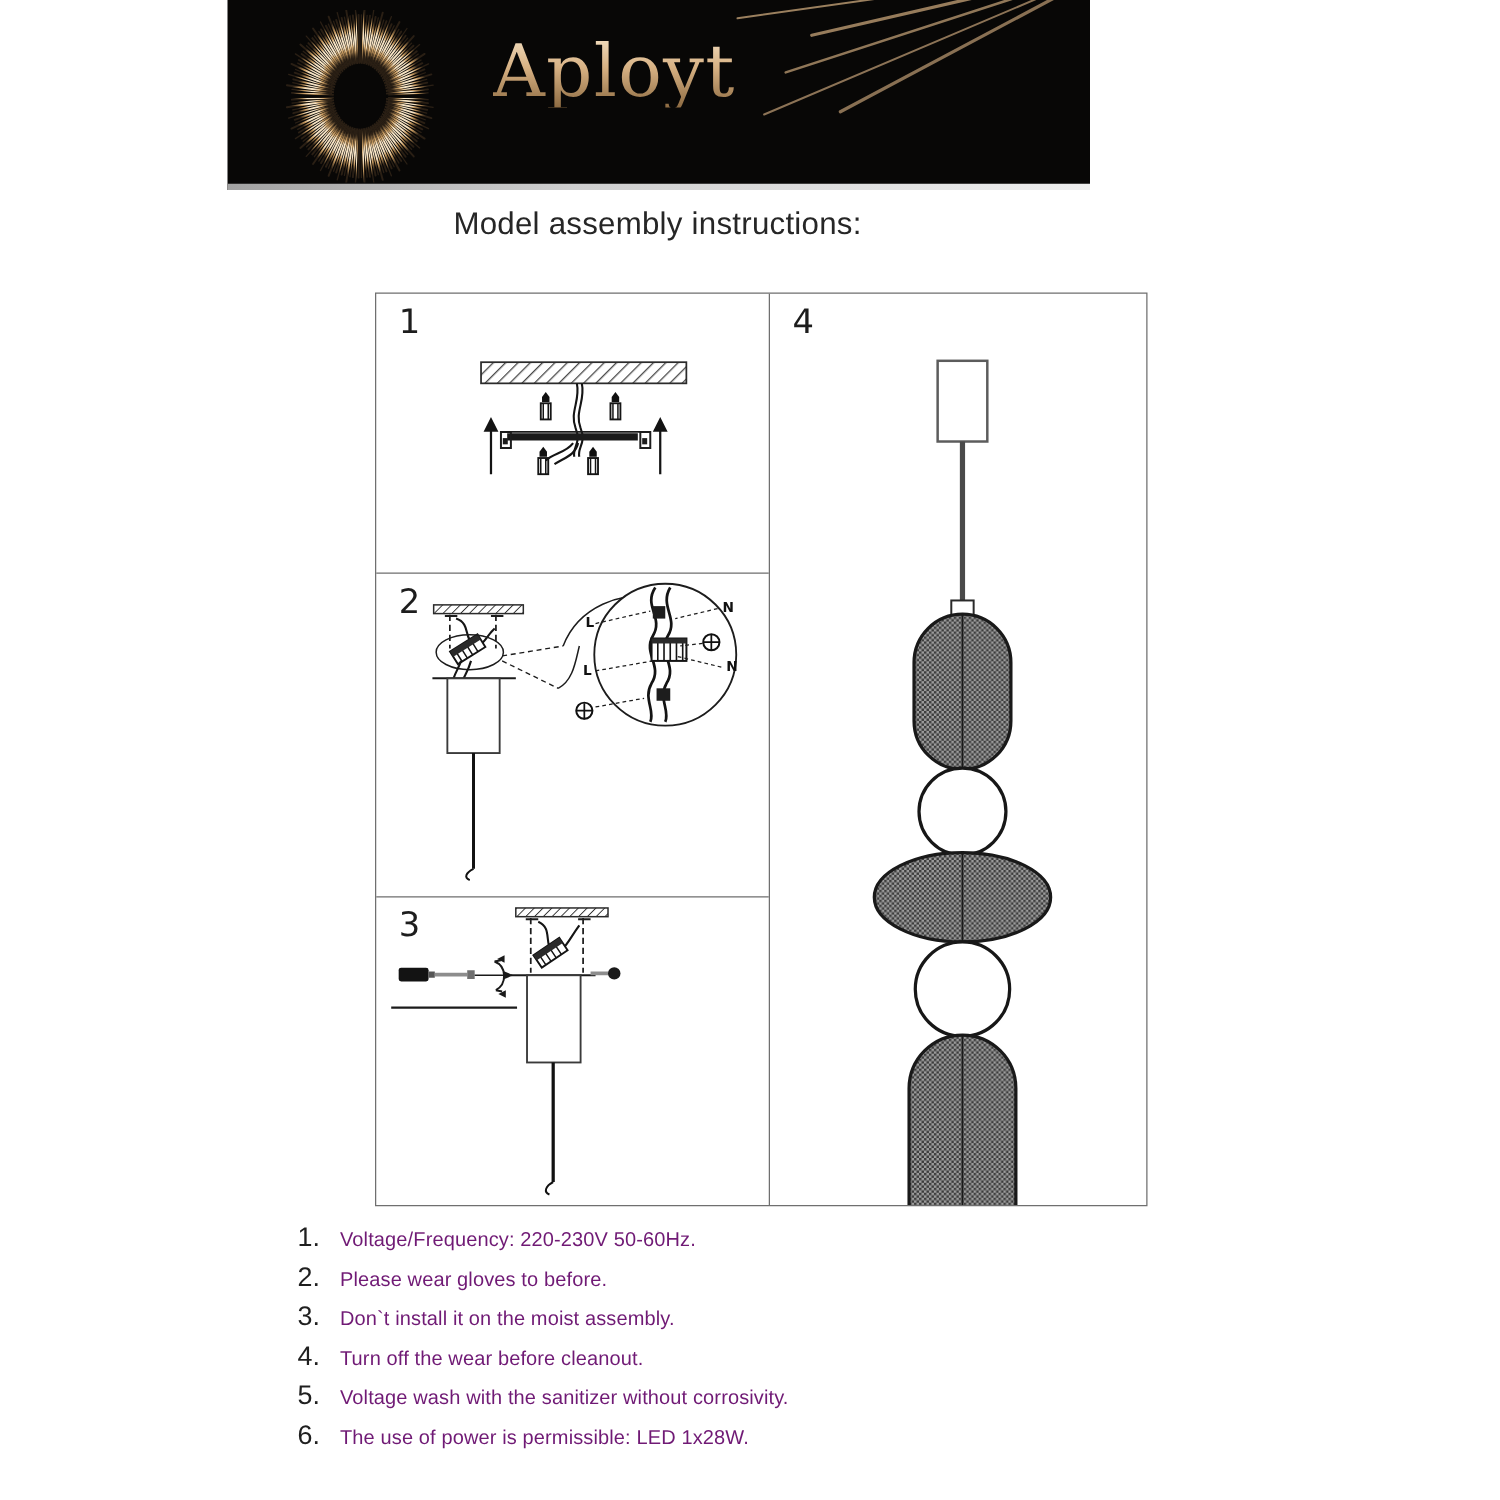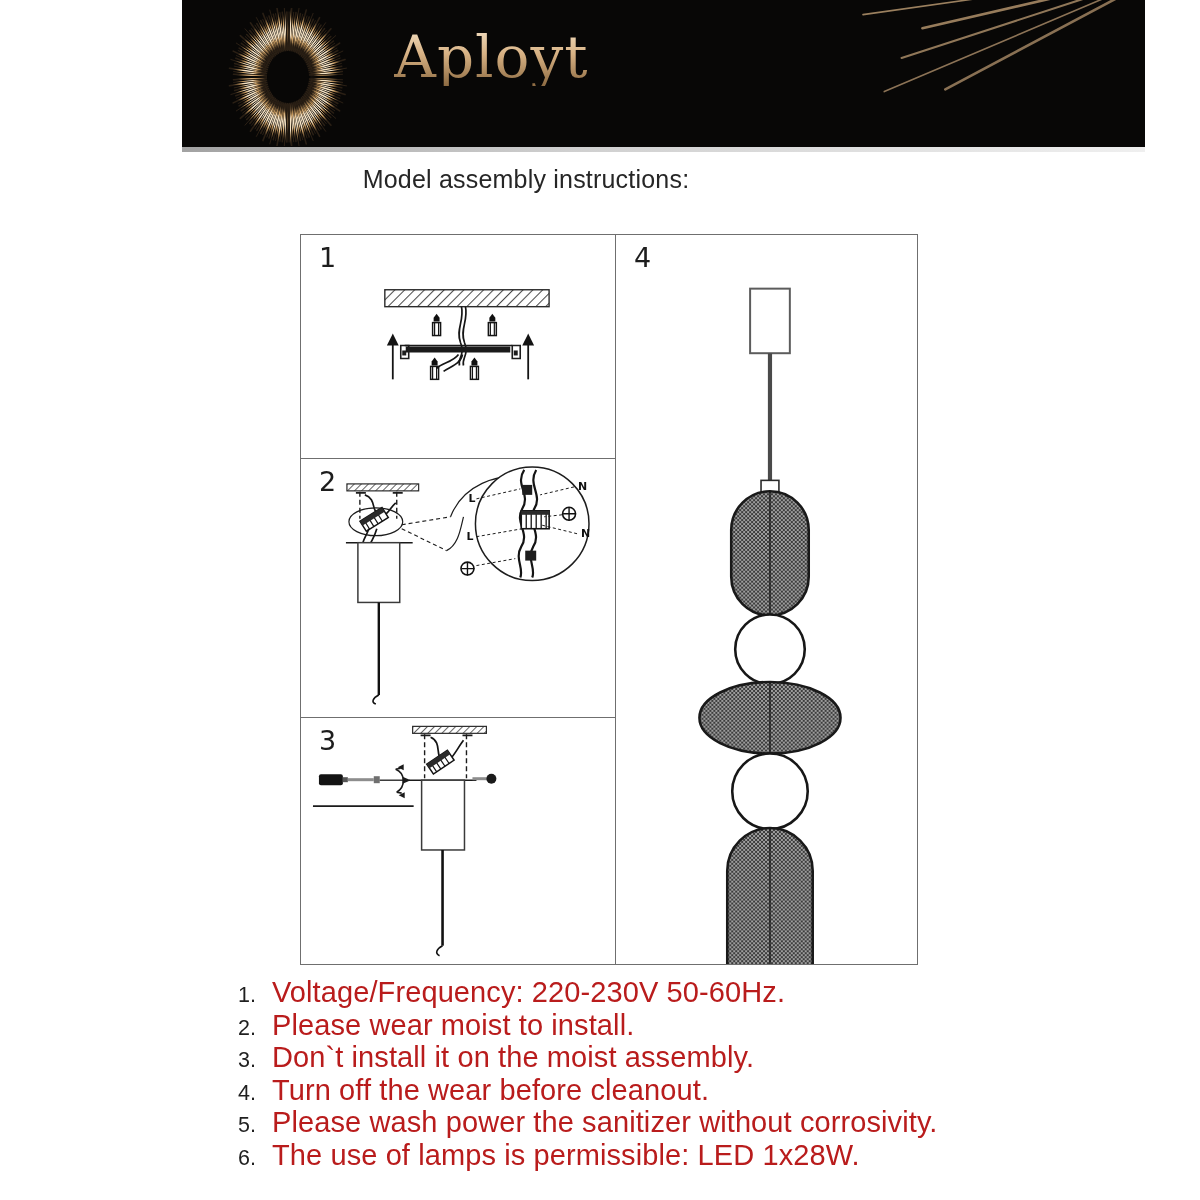--- a/index.html
+++ b/index.html
@@ -6,21 +6,21 @@
   html,body{margin:0;padding:0;background:#ffffff;}
   body{
     width:1200px;height:1200px;position:relative;overflow:hidden;
     font-family:"Liberation Sans","DejaVu Sans",sans-serif;
     color:#1b1b1b;
   }
   .page{position:absolute;inset:0;background:#fff;}
 
   
   .banner{
-    position:absolute;left:182px;top:0;width:963px;height:152px;
+    position:absolute;left:182px;top:0;width:690px;height:152px;
     background:#080706;overflow:hidden;
   }
   .banner-logo{position:absolute;left:32px;top:8px;width:148px;height:138px;}
   .banner-word{
     position:absolute;left:212px;top:28px;
     font-family:"DejaVu Serif","Liberation Serif",serif;
     font-size:58px;letter-spacing:1px;line-height:1;
     background:linear-gradient(180deg,#f3dfc2 0%,#d7b183 45%,#8d6b42 100%);
     -webkit-background-clip:text;background-clip:text;color:transparent;
     font-weight:400;
@@ -48,21 +48,21 @@
   .step-num{
     position:absolute;left:18px;top:9px;font-size:27px;line-height:1;
     color:#1d1d1d;font-family:"DejaVu Sans","Liberation Sans",sans-serif;
   }
   .svg-fill{position:absolute;left:0;top:0;width:100%;height:100%;}
 
   
   .notes{position:absolute;left:238px;top:978px;width:760px;}
   .note-row{display:flex;align-items:baseline;margin-bottom:2.5px;}
   .note-idx{width:34px;flex:0 0 34px;font-size:21.5px;color:#1f1f1f;}
-  .note-txt{font-size:29px;color:#b91c1c;letter-spacing:.1px;line-height:29px;}
+  .note-txt{font-size:16px;color:#701a75;letter-spacing:.1px;line-height:29px;}
 </style>
 </head>
 <body>
 
 <div class="page">
 
   <div class="banner">
 
     <svg class="banner-logo" viewBox="0 0 148 138">
       <defs>
@@ -485,33 +485,33 @@
 
   </div>
 
   <div class="notes">
     <div class="note-row">
       <div class="note-idx">1.</div>
       <div class="note-txt">Voltage/Frequency: 220-230V 50-60Hz.</div>
     </div>
     <div class="note-row">
       <div class="note-idx">2.</div>
-      <div class="note-txt">Please wear moist to install.</div>
+      <div class="note-txt">Please wear gloves to before.</div>
     </div>
     <div class="note-row">
       <div class="note-idx">3.</div>
       <div class="note-txt">Don`t install it on the moist assembly.</div>
     </div>
     <div class="note-row">
       <div class="note-idx">4.</div>
       <div class="note-txt">Turn off the wear before cleanout.</div>
     </div>
     <div class="note-row">
       <div class="note-idx">5.</div>
-      <div class="note-txt">Please wash power the sanitizer without corrosivity.</div>
+      <div class="note-txt">Voltage wash with the sanitizer without corrosivity.</div>
     </div>
     <div class="note-row">
       <div class="note-idx">6.</div>
-      <div class="note-txt">The use of lamps is permissible: LED 1x28W.</div>
+      <div class="note-txt">The use of power is permissible: LED 1x28W.</div>
     </div>
   </div>
 
 </div>
 
 </body></html>

